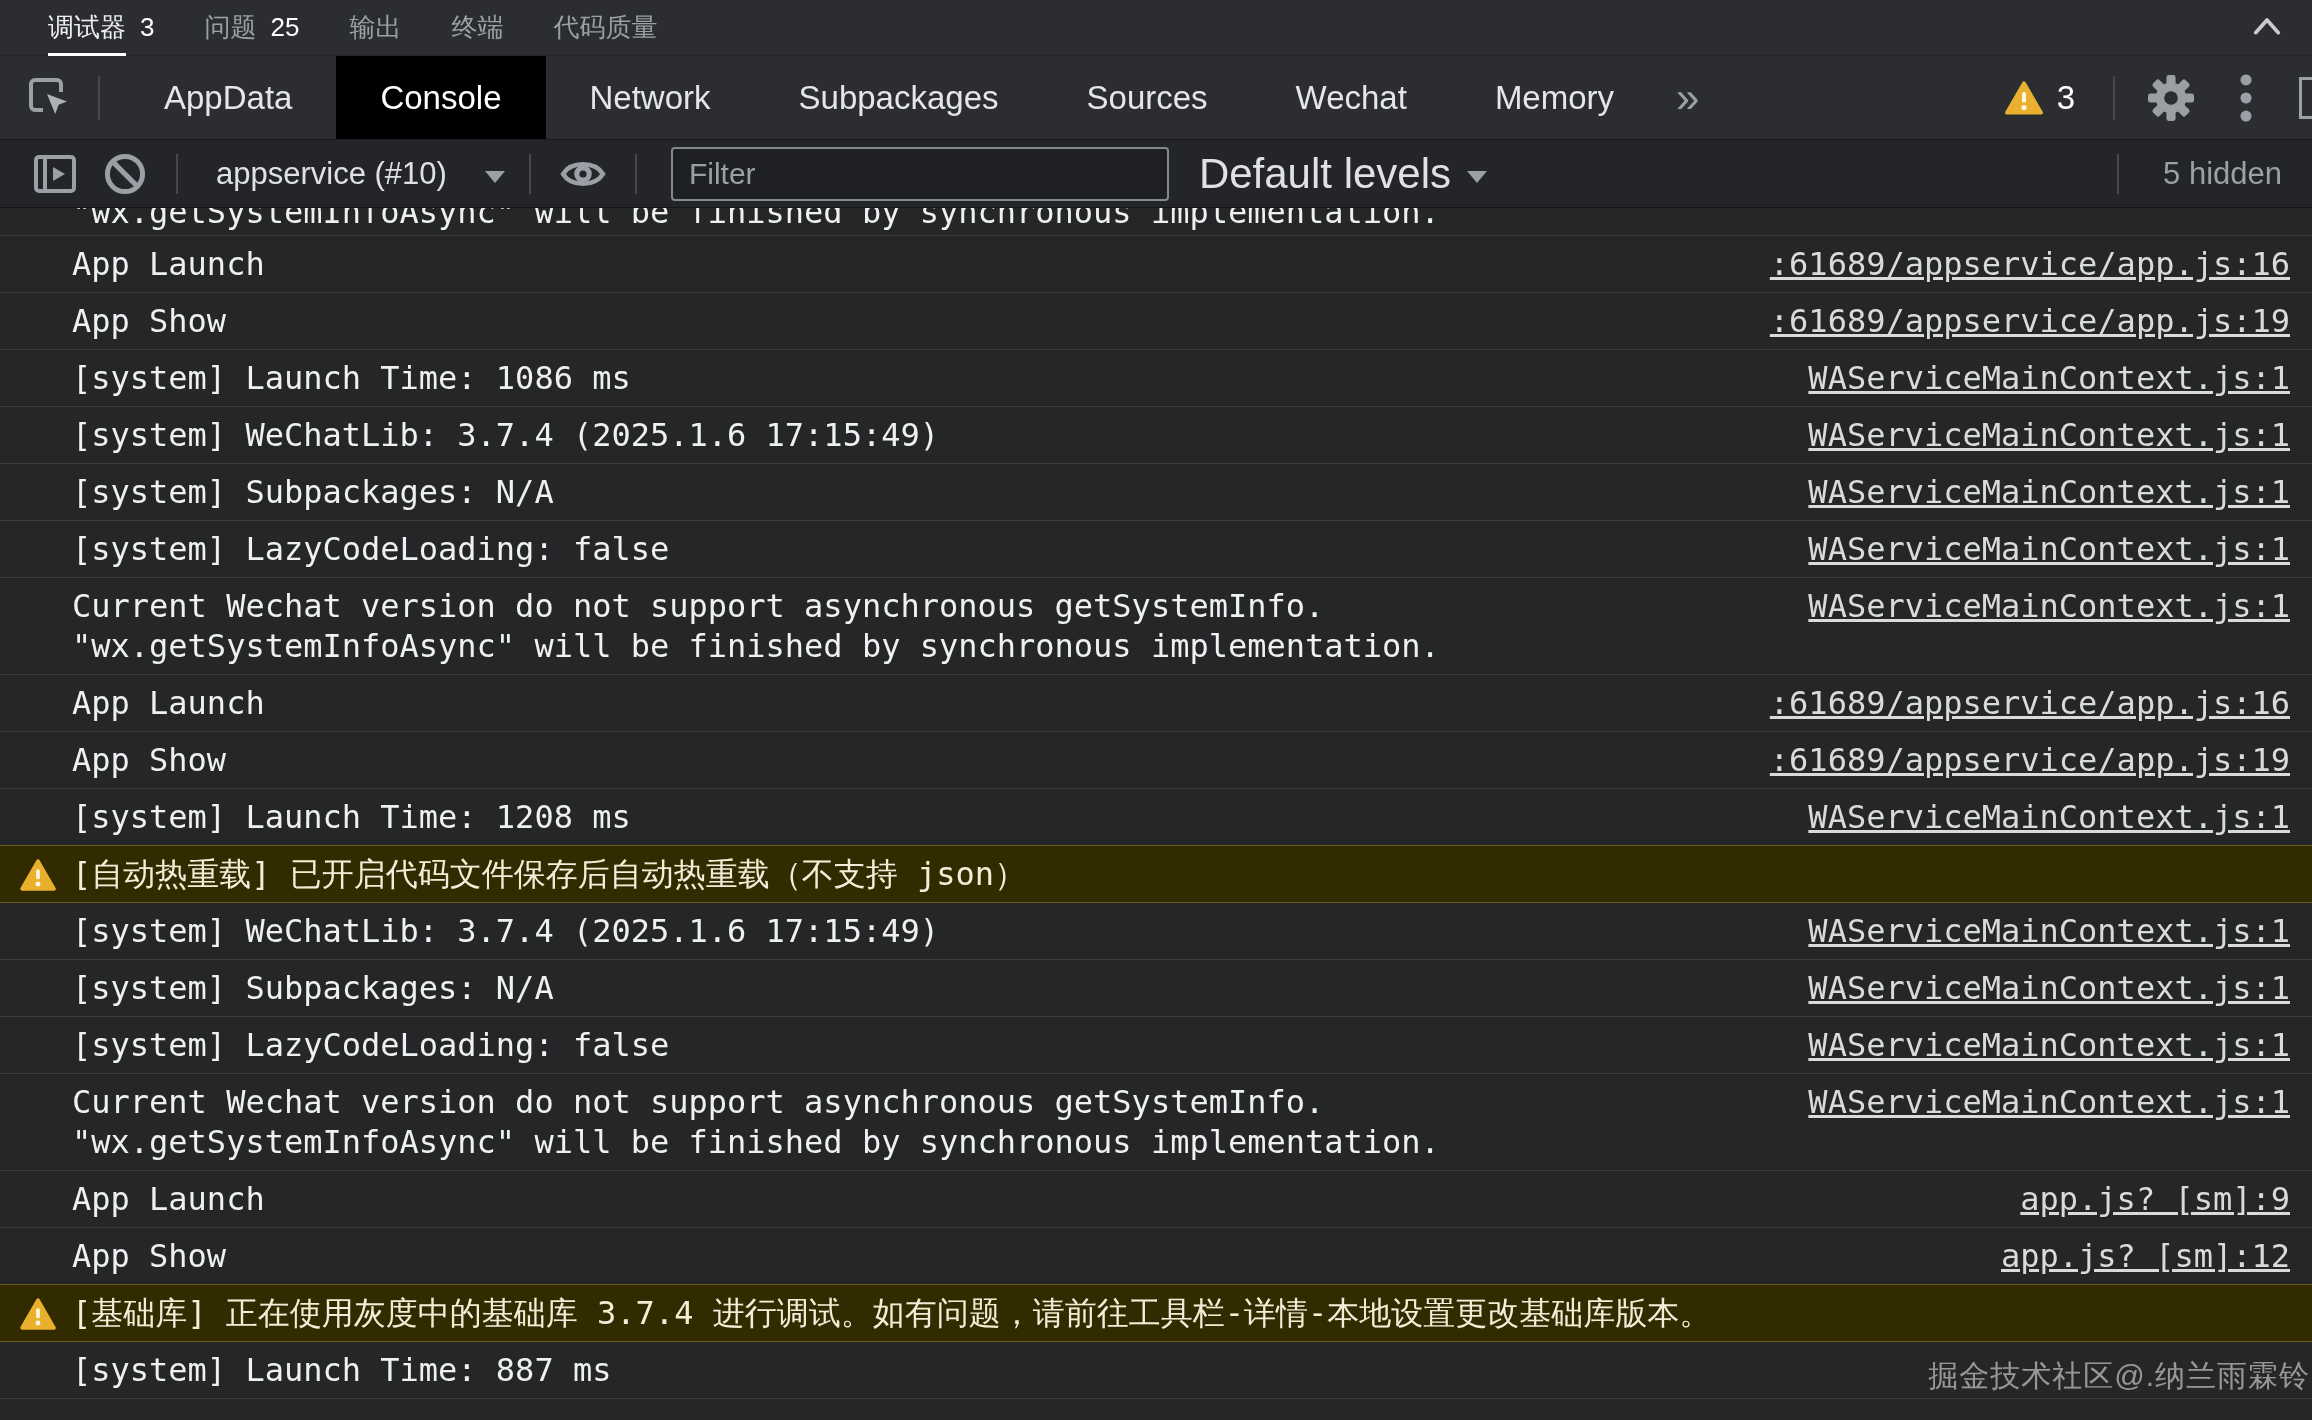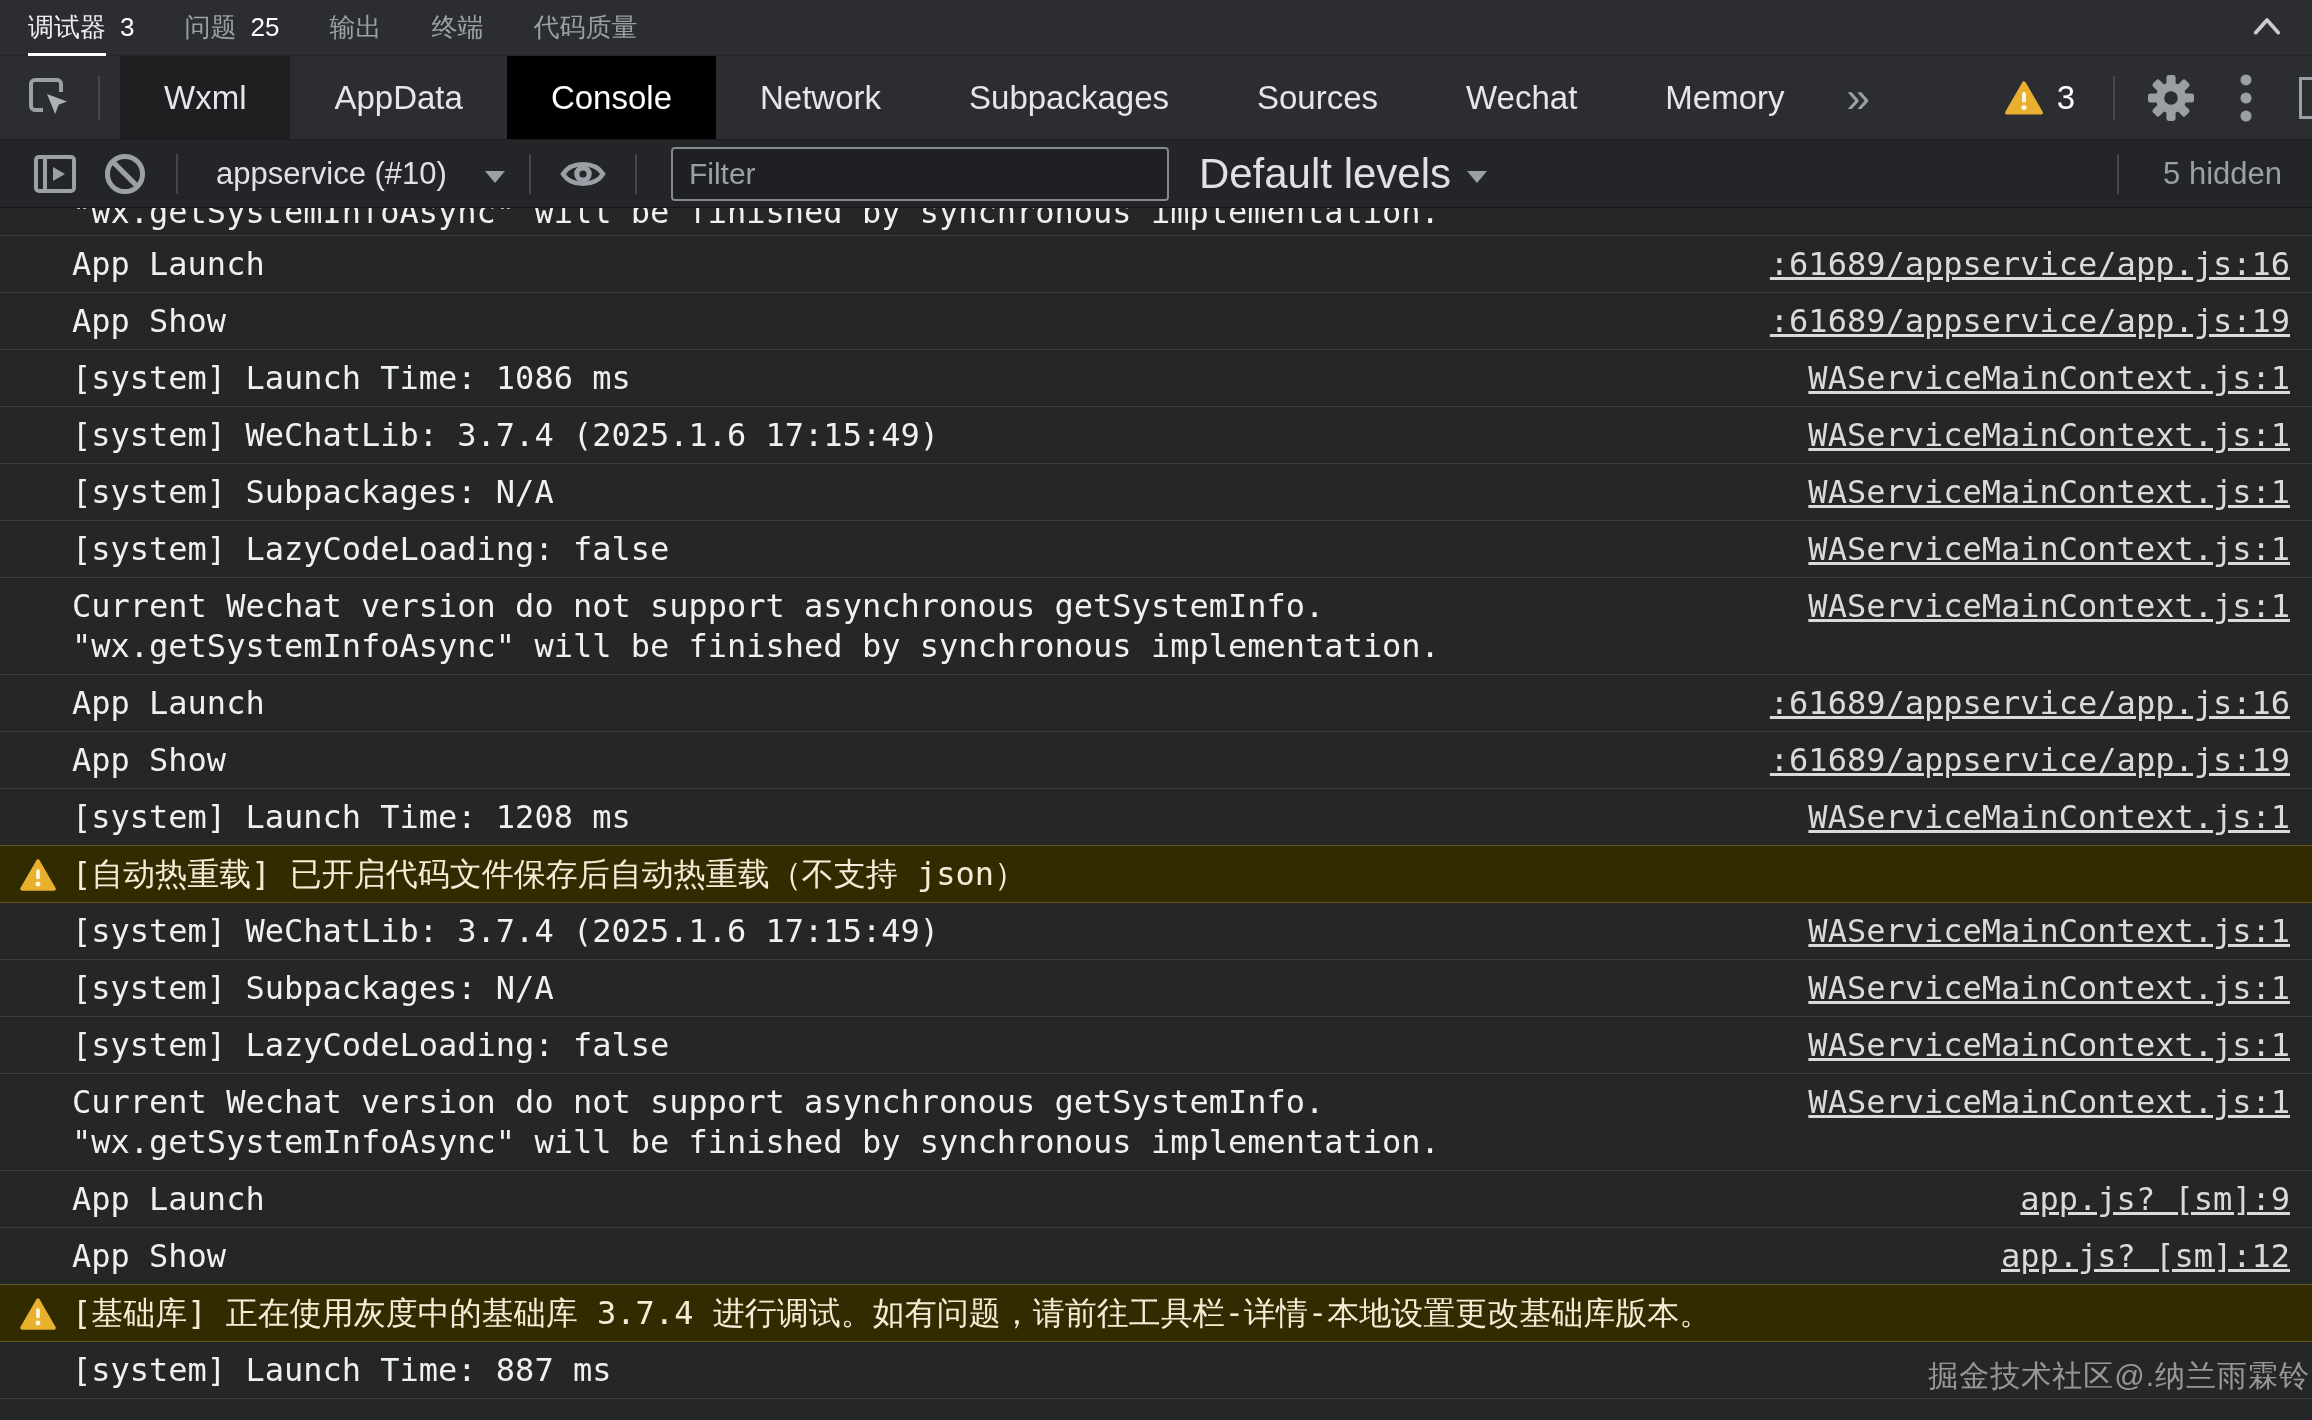--- a/index.html
+++ b/index.html
@@ -3,21 +3,21 @@
 <meta charset="utf-8">
 <style>
   html,body{margin:0;padding:0;}
   body{
     width:2312px;height:1420px;overflow:hidden;position:relative;
     background:#242628;font-family:"Liberation Sans",sans-serif;
     -webkit-font-smoothing:antialiased;
   }
   
   .topbar{height:56px;background:#2b2d31;display:flex;align-items:center;
-    padding-left:28px;position:relative;border-bottom:1px solid #242628;box-sizing:border-box;}
+    padding-left:48px;position:relative;border-bottom:1px solid #242628;box-sizing:border-box;}
   .tb-item{display:flex;align-items:center;margin-right:50px;font-size:26px;color:#9aa0a6;height:100%;cursor:default;}
   .tb-item .lbl{position:relative;}
   .tb-item .cnt{color:#ffffff;margin-left:14px;}
   .tb-item.active{color:#eceef0;}
   .tb-item.active .lbl::after{content:"";position:absolute;left:0;right:0;bottom:-11px;height:3px;background:#ffffff;}
   .collapse-btn{position:absolute;right:28px;top:12px;width:34px;height:30px;display:flex;align-items:center;justify-content:center;}
   
   .tabbar{height:84px;background:#2b2d31;display:flex;align-items:stretch;
     border-bottom:1px solid #1b1c1e;box-sizing:border-box;position:relative;}
   .inspect-wrap{width:98px;display:flex;align-items:center;justify-content:center;}
@@ -102,21 +102,20 @@
   <div class="inspect-wrap">
     <span style="display:flex;">
       <svg width="52" height="52" viewBox="0 0 26 26">
         <path d="M6 4 h11 a2 2 0 0 1 2 2 v4 M6 4 a2 2 0 0 0 -2 2 v11 a2 2 0 0 0 2 2 h4" fill="none" stroke="#9aa0a6" stroke-width="2"></path>
         <path d="M12 11 l10 3.8 -4.2 1.6 -1.7 4.6 z" fill="#aeb1b5"></path>
       </svg>
     </span>
   </div>
   <div class="vdiv"></div>
   <div class="tabs">
-      <div class="tab dim">Wxml</div>
       <div class="tab">AppData</div>
       <div class="tab active">Console</div>
       <div class="tab">Network</div>
       <div class="tab">Subpackages</div>
       <div class="tab">Sources</div>
       <div class="tab">Wechat</div>
       <div class="tab">Memory</div>
     </div>
   <div class="overflow-btn">
     <span>»</span>

